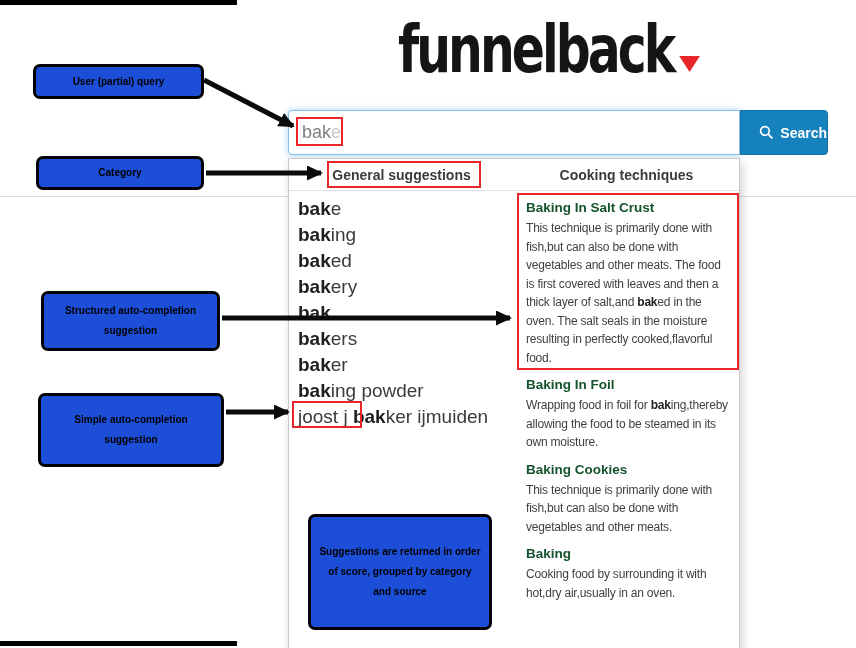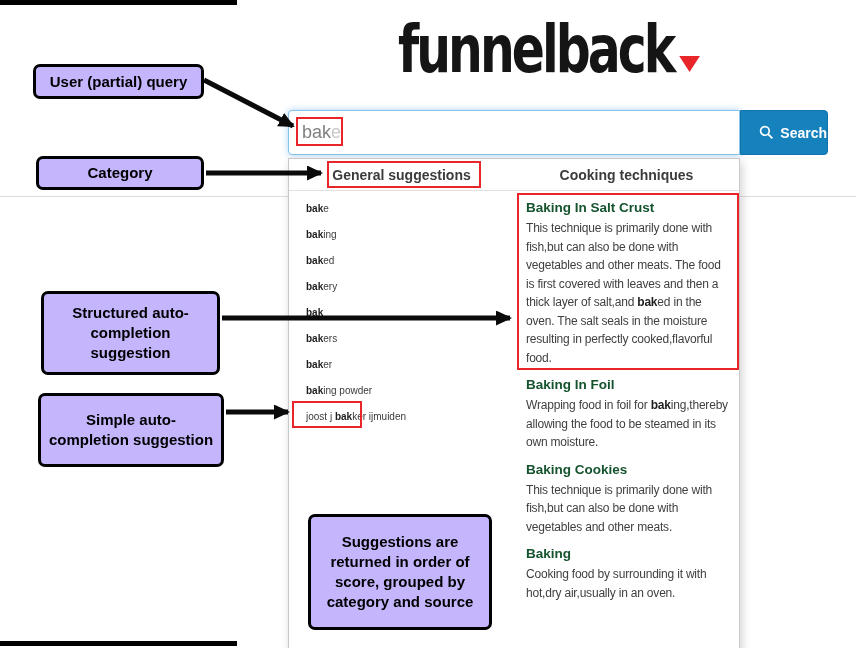--- a/index.html
+++ b/index.html
@@ -36,42 +36,42 @@
 
   
   .dropdown { position:absolute; left:288px; top:158px; width:452px; height:523px; background:#fff;
               border:1px solid #c9c9c9; box-shadow:2px 4px 9px rgba(0,0,0,.18); z-index:3;
               display:flex; flex-direction:column; overflow:hidden; }
   .dropdown-header { display:flex; flex:0 0 32px; border-bottom:1px solid #e2e2e2; }
   .dropdown-header .col { flex:1; display:flex; align-items:center; justify-content:center;
                           font-size:14px; font-weight:700; color:#3b3b3b; }
   .dropdown-body { display:flex; flex:1; }
   .col-left { width:225px; padding-top:5px; list-style:none; }
-  .s-item { height:26px; line-height:26px; padding-left:17px; font-size:10px; color:#3b3b3b; cursor:pointer; }
+  .s-item { height:26px; line-height:26px; padding-left:9px; font-size:19px; color:#3b3b3b; cursor:pointer; }
   .s-item b { font-weight:700; color:#1e1e1e; }
   .col-right { width:225px; padding:8px 10px 0 12px; }
   .st-block { margin-bottom:9px; cursor:pointer; }
   .st-title { font-size:13.5px; line-height:17px; font-weight:700; color:#14532d; margin-bottom:3px; }
   .st-desc { font-size:12px; line-height:18.5px; color:#3f3f3f; letter-spacing:-0.2px; }
   .st-desc b { font-weight:700; color:#1e1e1e; }
 
   
   .hl { position:absolute; border:2px solid #e8262a; background:transparent; z-index:38; pointer-events:none; }
   #hl-query      { left:296px; top:117px; width:47px;  height:29px; }
   #hl-category   { left:327px; top:161px; width:154px; height:27px; }
   #hl-structured { left:517px; top:193px; width:222px; height:177px; }
   #hl-simple     { left:292px; top:401px; width:70px;  height:27px; }
 
   
-  .callout { position:absolute; background:#c4b5fd; border:3px solid #000; border-radius:7px; z-index:40;
-             color:#000; font-weight:700; font-size:15px; line-height:20px; text-align:center;
+  .callout { position:absolute; background:#1d4ed8; border:3px solid #000; border-radius:7px; z-index:40;
+             color:#000; font-weight:700; font-size:10px; line-height:20px; text-align:center;
              display:flex; align-items:center; justify-content:center; }
   #co-query      { left:33px;  top:64px;  width:171px; height:35px; }
   #co-category   { left:36px;  top:156px; width:168px; height:34px; }
-  #co-structured { left:41px;  top:291px; width:179px; height:84px;  padding:0 16px; }
+  #co-structured { left:41px;  top:291px; width:179px; height:60px;  padding:0 16px; }
   #co-simple     { left:38px;  top:393px; width:186px; height:74px;  padding:0 6px; }
   #co-note       { left:308px; top:474px; width:184px; height:116px; padding:0 8px;margin-top:40px; }
 
   
   .arrows { position:absolute; left:0; top:0; width:856px; height:648px; z-index:45; pointer-events:none; }
   .arrows line { stroke:#0b0b0b; stroke-width:5; }
 </style>
 </head>
 <body>
 

